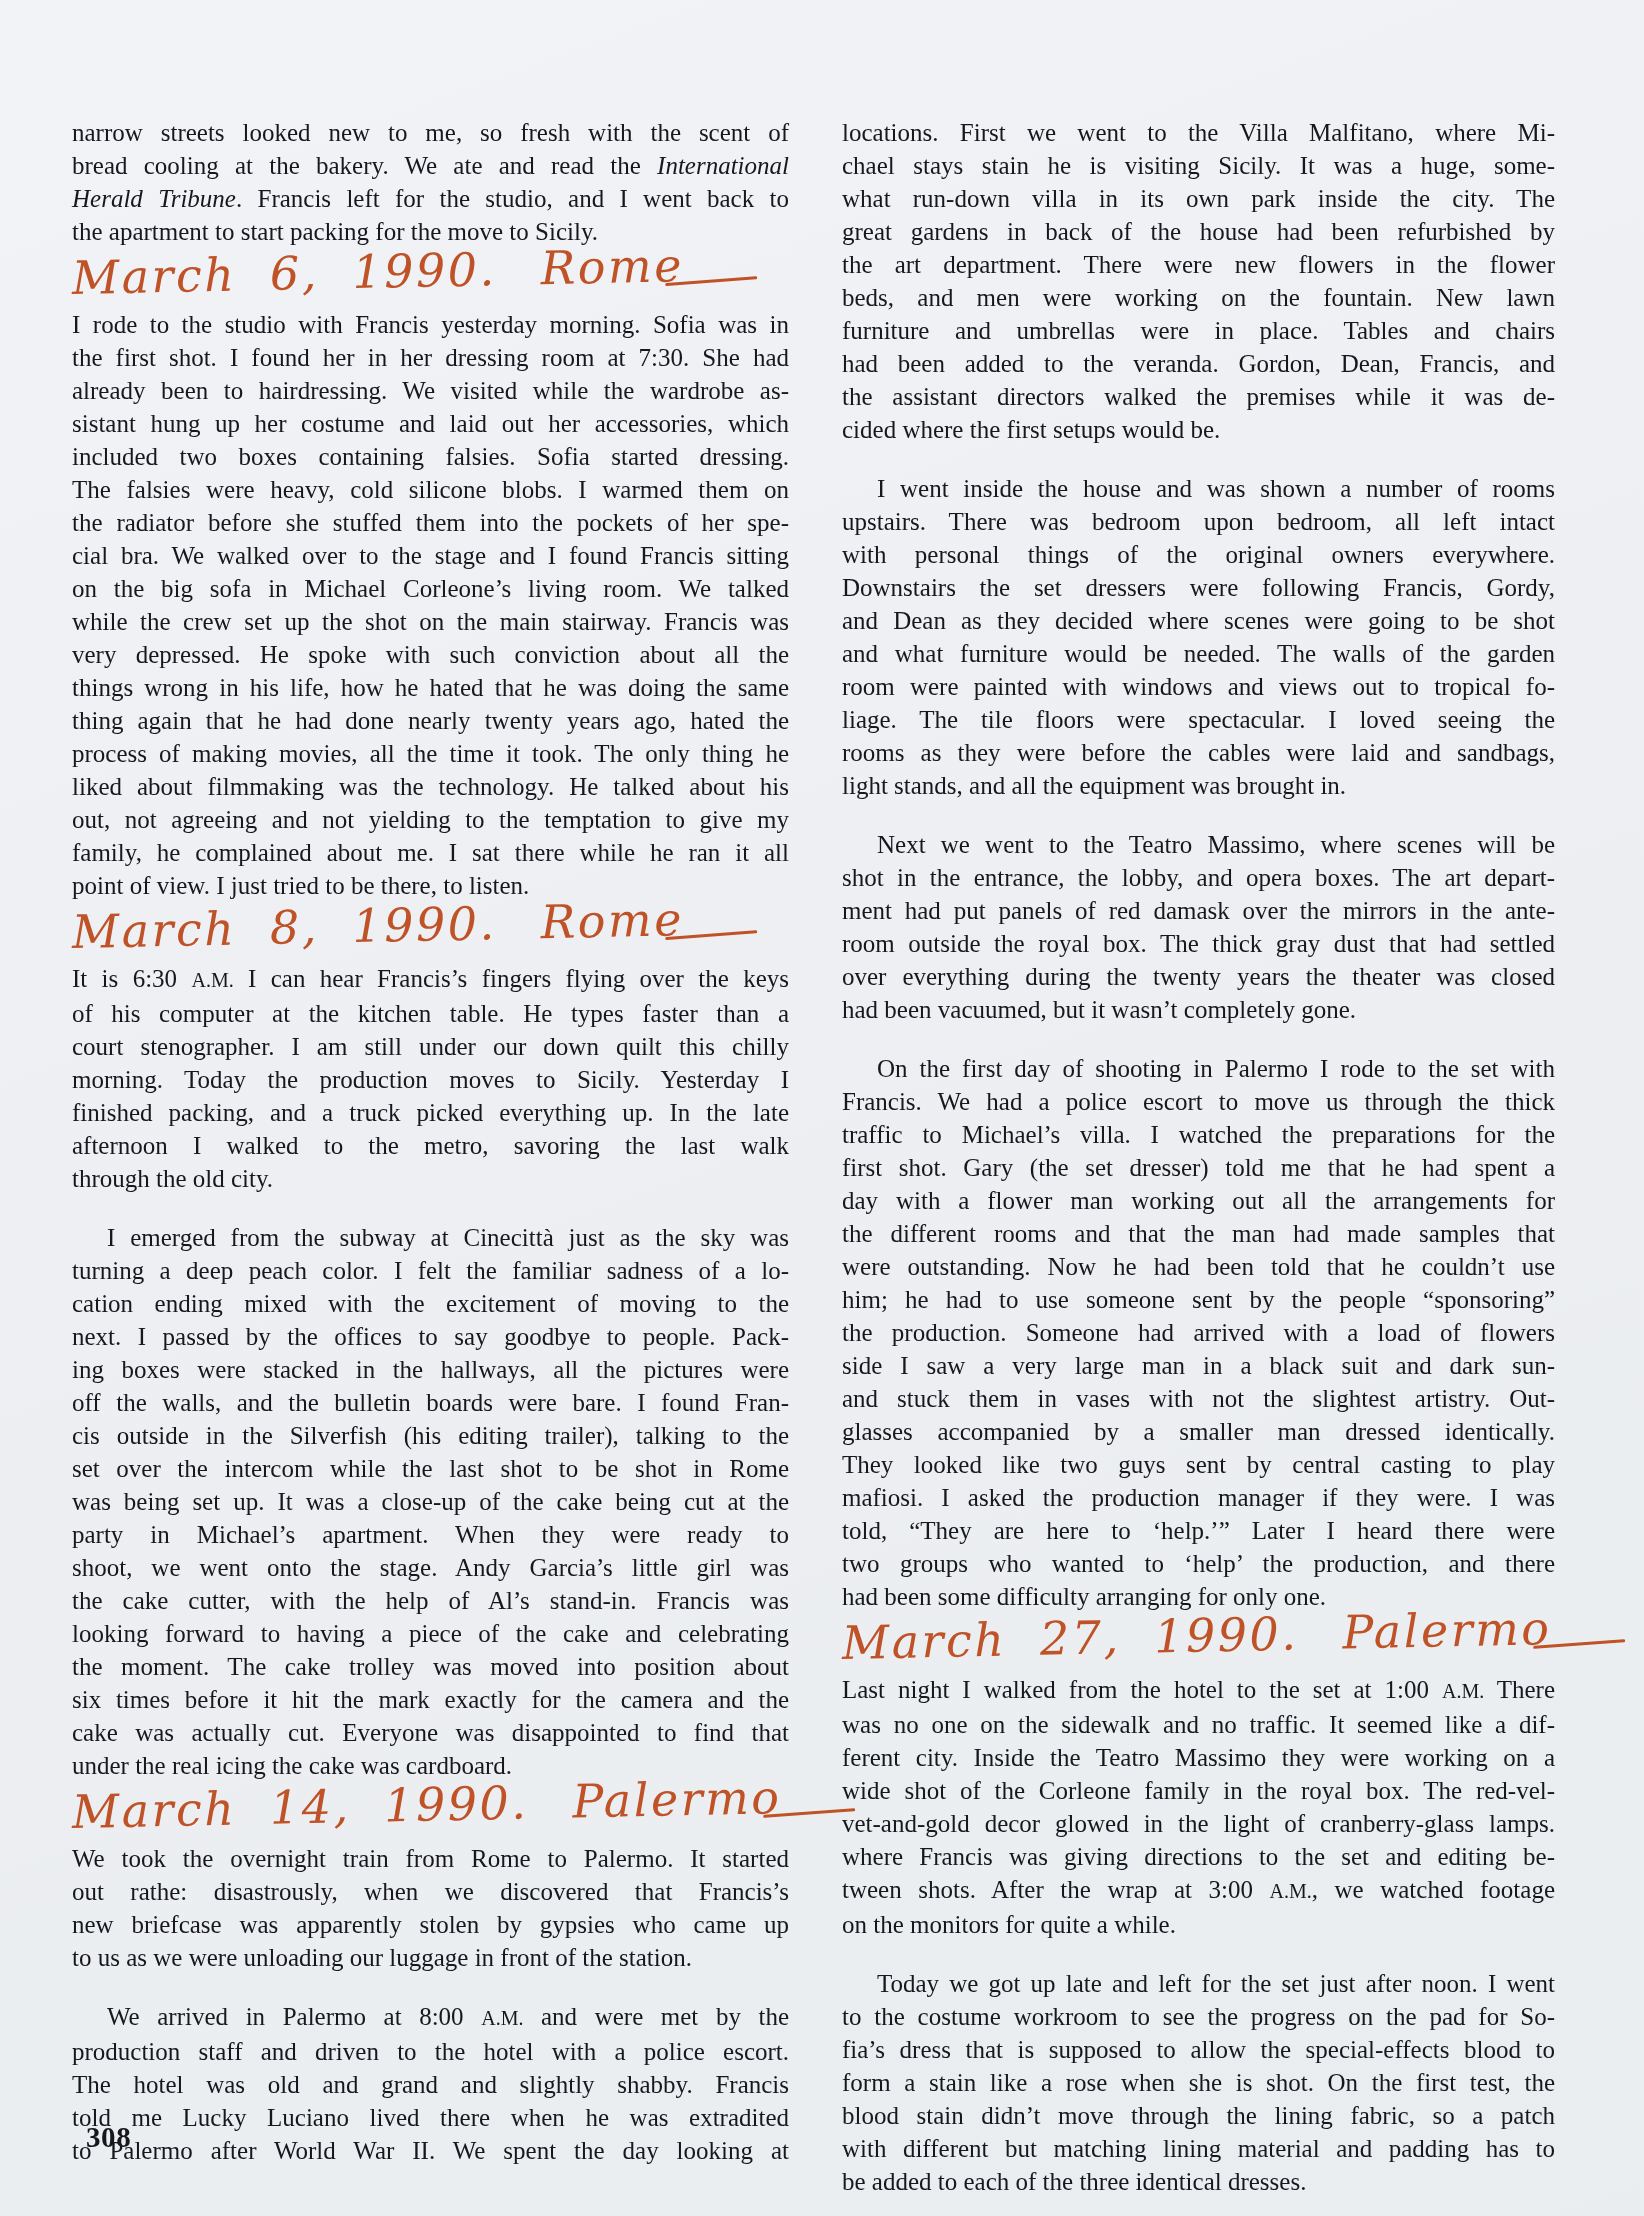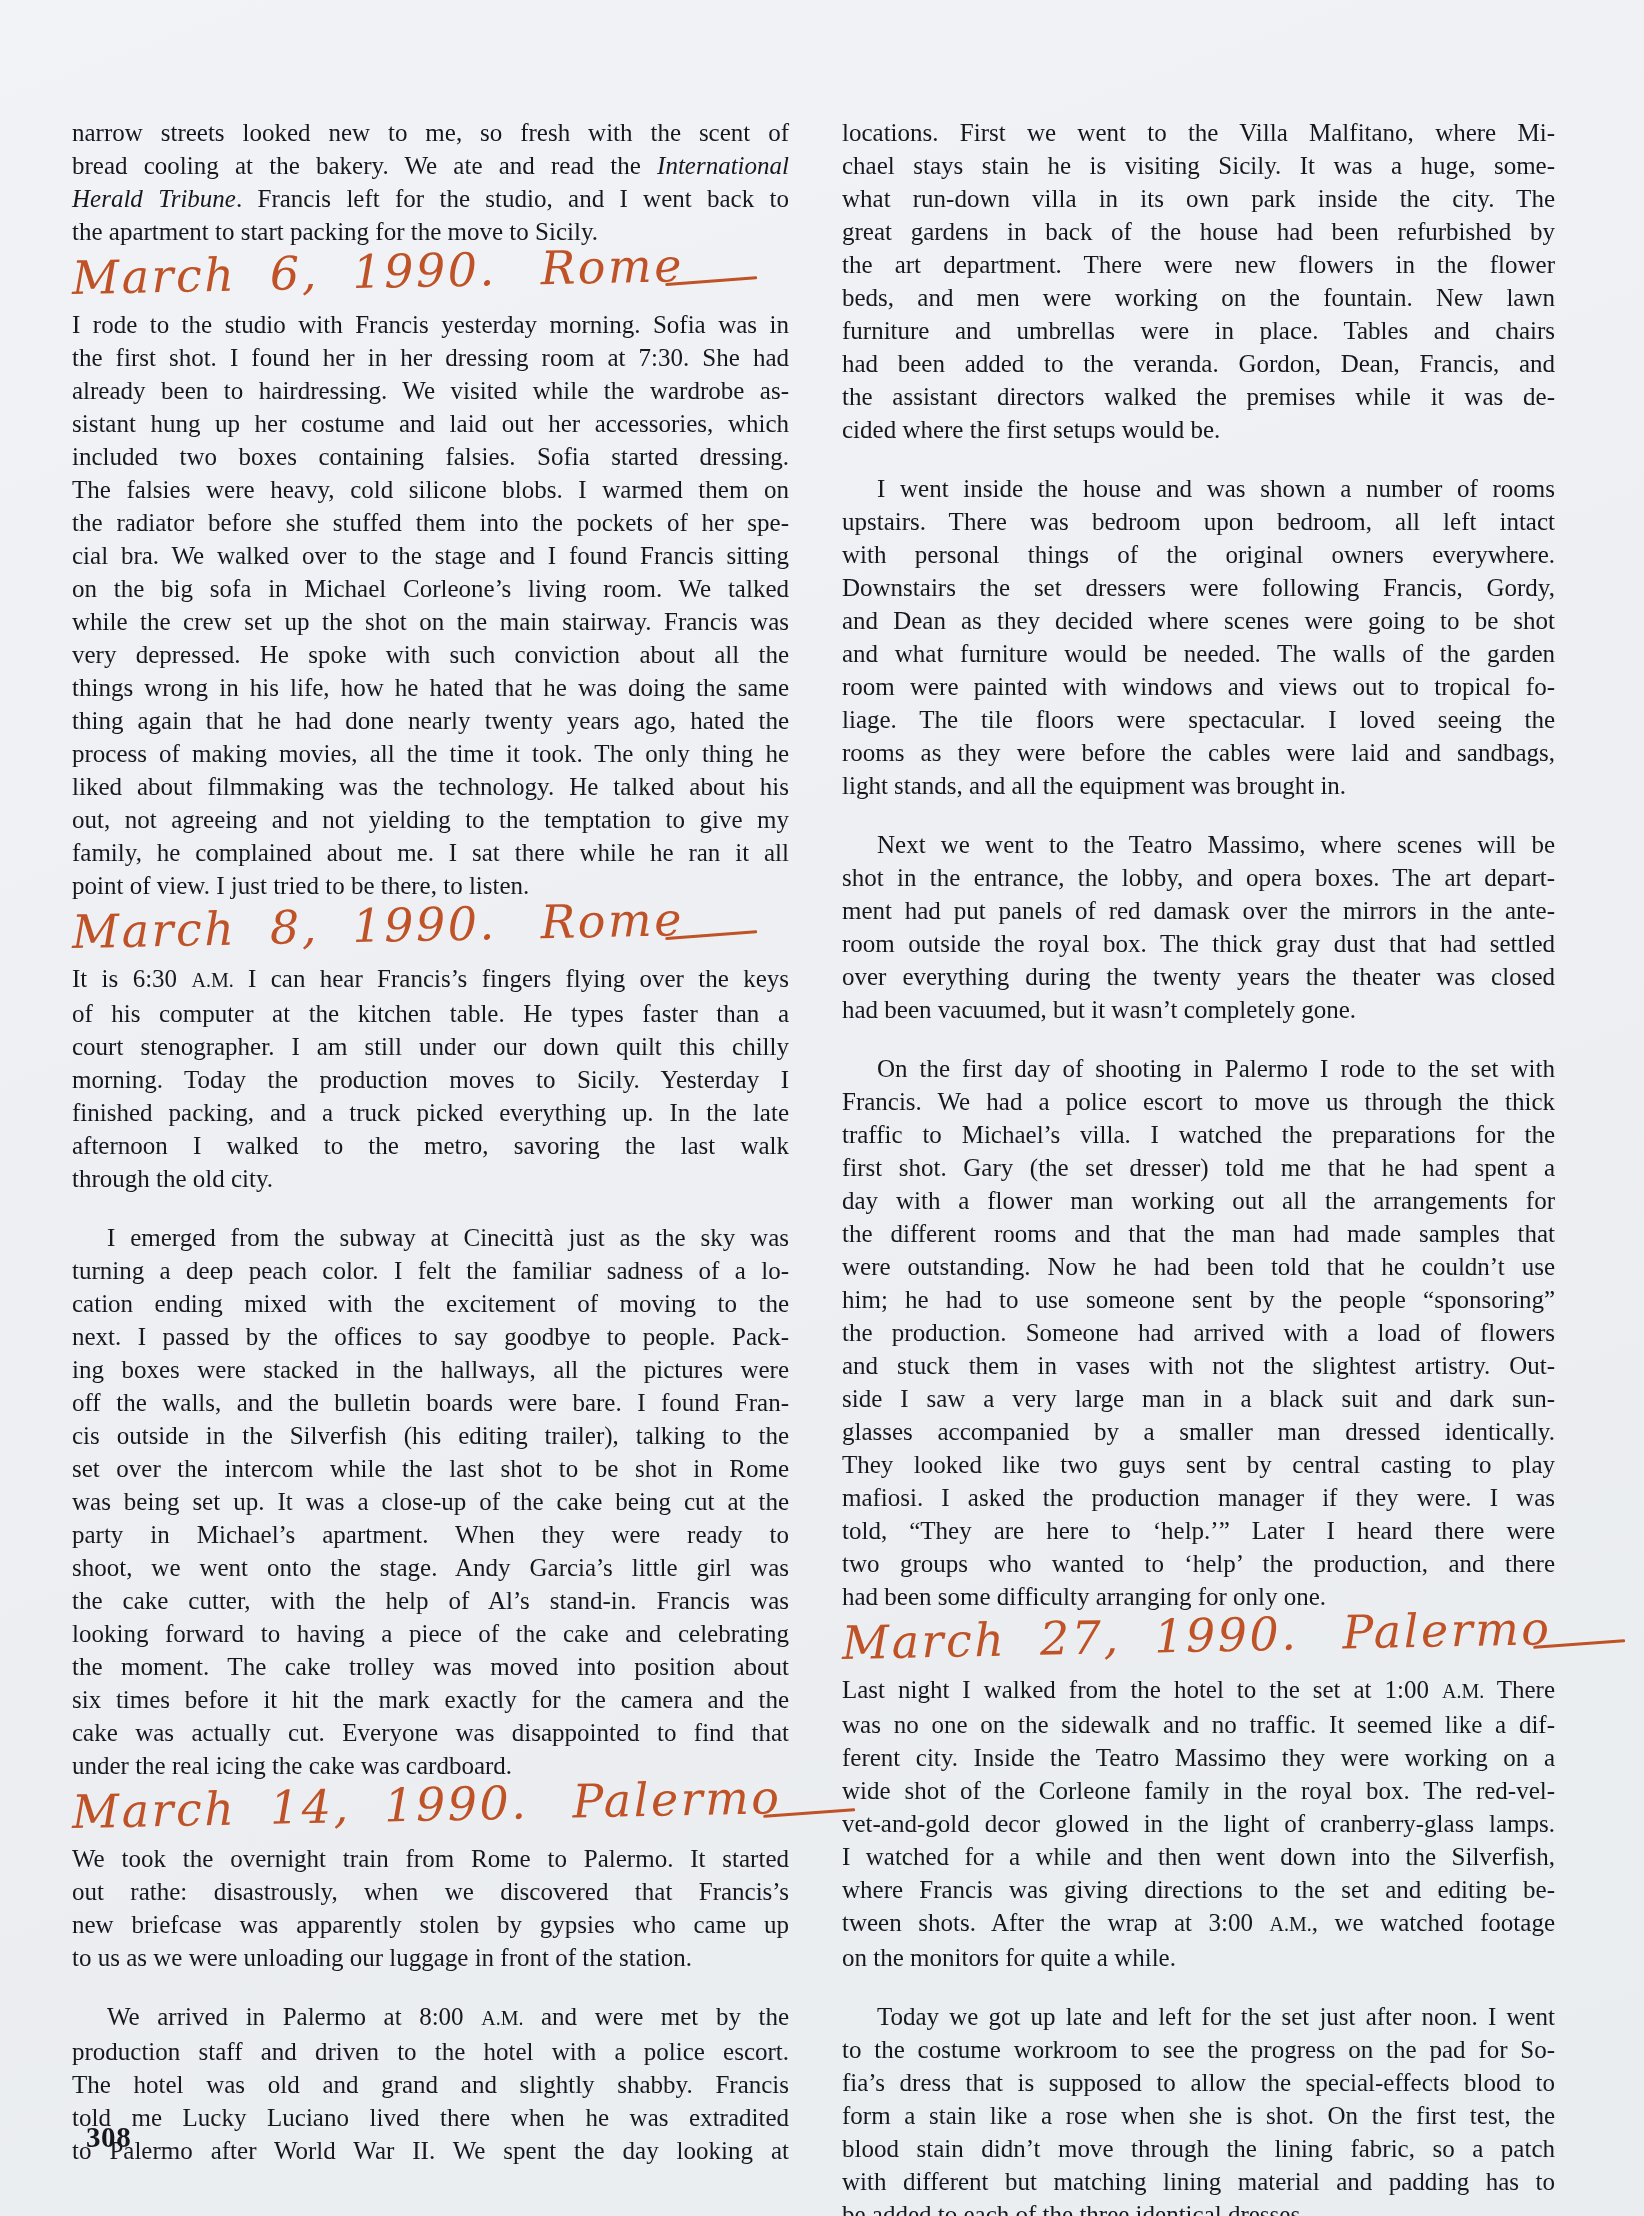--- a/index.html
+++ b/index.html
@@ -160,40 +160,39 @@
     <div class="para">
       <div class="line just indent">On the first day of shooting in Palermo I rode to the set with</div>
       <div class="line just">Francis. We had a police escort to move us through the thick</div>
       <div class="line just">traffic to Michael’s villa. I watched the preparations for the</div>
       <div class="line just">first shot. Gary (the set dresser) told me that he had spent a</div>
       <div class="line just">day with a flower man working out all the arrangements for</div>
       <div class="line just">the different rooms and that the man had made samples that</div>
       <div class="line just">were outstanding. Now he had been told that he couldn’t use</div>
       <div class="line just">him; he had to use someone sent by the people “sponsoring”</div>
       <div class="line just">the production. Someone had arrived with a load of flowers</div>
+      <div class="line just">side I saw a very large man in a black suit and dark sun-</div>
       <div class="line just">and stuck them in vases with not the slightest artistry. Out-</div>
-      <div class="line just">side I saw a very large man in a black suit and dark sun-</div>
       <div class="line just">glasses accompanied by a smaller man dressed identically.</div>
       <div class="line just">They looked like two guys sent by central casting to play</div>
       <div class="line just">mafiosi. I asked the production manager if they were. I was</div>
       <div class="line just">told, “They are here to ‘help.’” Later I heard there were</div>
       <div class="line just">two groups who wanted to ‘help’ the production, and there</div>
       <div class="line">had been some difficulty arranging for only one.</div>
     </div>
     <div class="heading">
       <span class="h-date">March 27, 1990.</span>
       <span class="h-place">Palermo</span>
     </div>
     <div class="para">
       <div class="line just">Last night I walked from the hotel to the set at 1:00 <span class="sc">A.M.</span> There</div>
       <div class="line just">was no one on the sidewalk and no traffic. It seemed like a dif-</div>
       <div class="line just">ferent city. Inside the Teatro Massimo they were working on a</div>
       <div class="line just">wide shot of the Corleone family in the royal box. The red-vel-</div>
       <div class="line just">vet-and-gold decor glowed in the light of cranberry-glass lamps.</div>
-      <div class="line just">I watched for a while and then went down into the Silverfish,</div>
       <div class="line just">where Francis was giving directions to the set and editing be-</div>
       <div class="line just">tween shots. After the wrap at 3:00 <span class="sc">A.M.</span>, we watched footage</div>
       <div class="line">on the monitors for quite a while.</div>
     </div>
     <div class="para">
       <div class="line just indent">Today we got up late and left for the set just after noon. I went</div>
       <div class="line just">to the costume workroom to see the progress on the pad for So-</div>
       <div class="line just">fia’s dress that is supposed to allow the special-effects blood to</div>
       <div class="line just">form a stain like a rose when she is shot. On the first test, the</div>
       <div class="line just">blood stain didn’t move through the lining fabric, so a patch</div>

